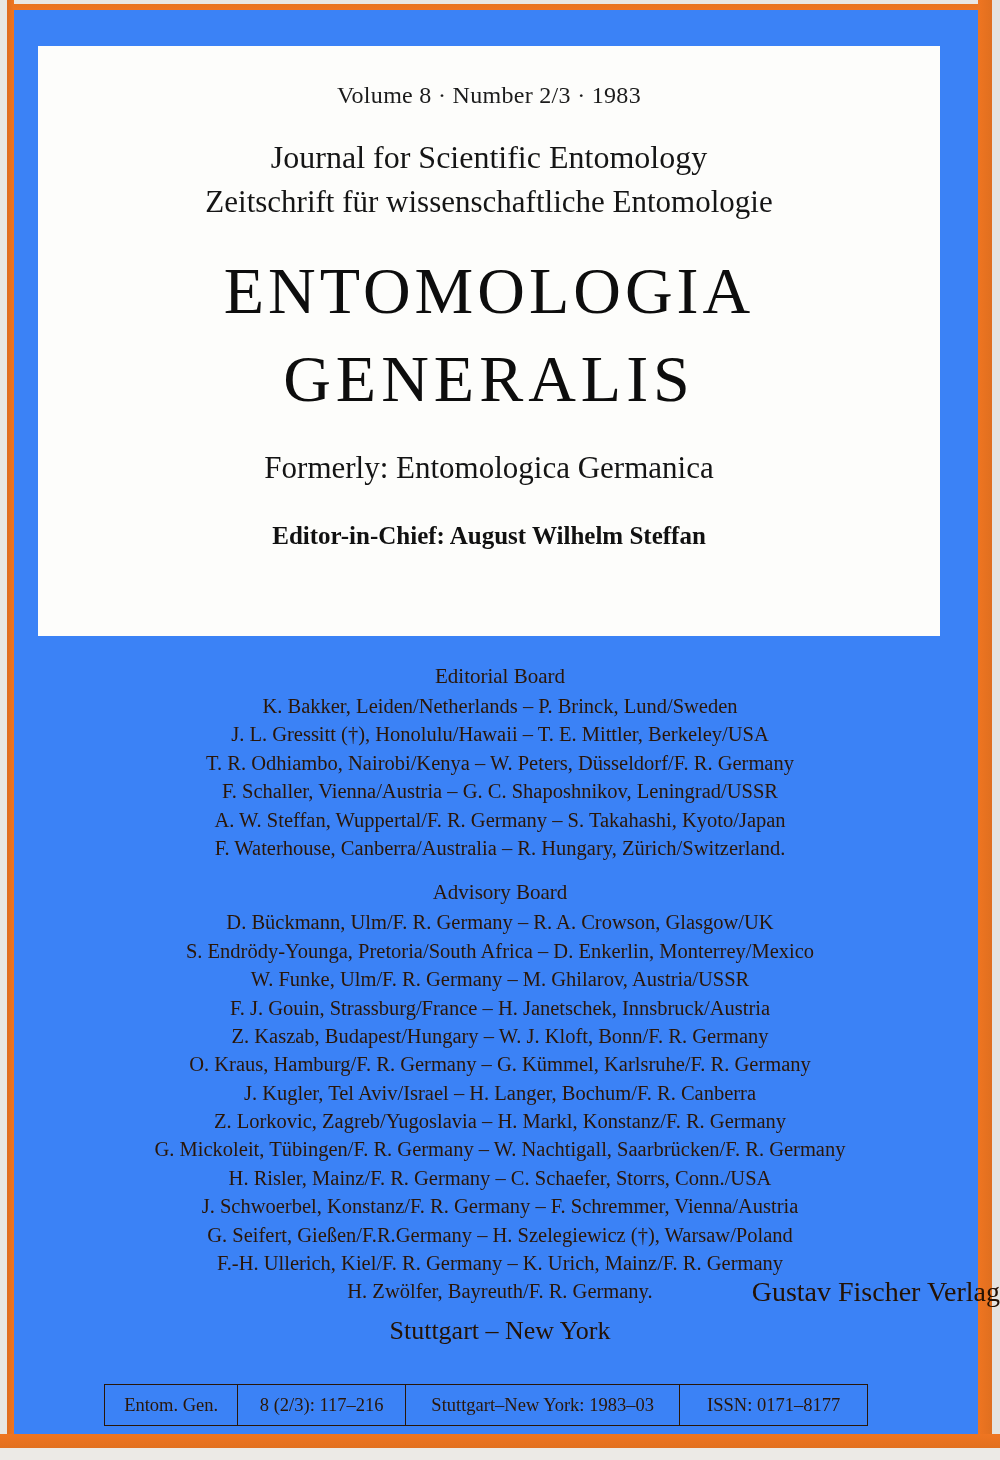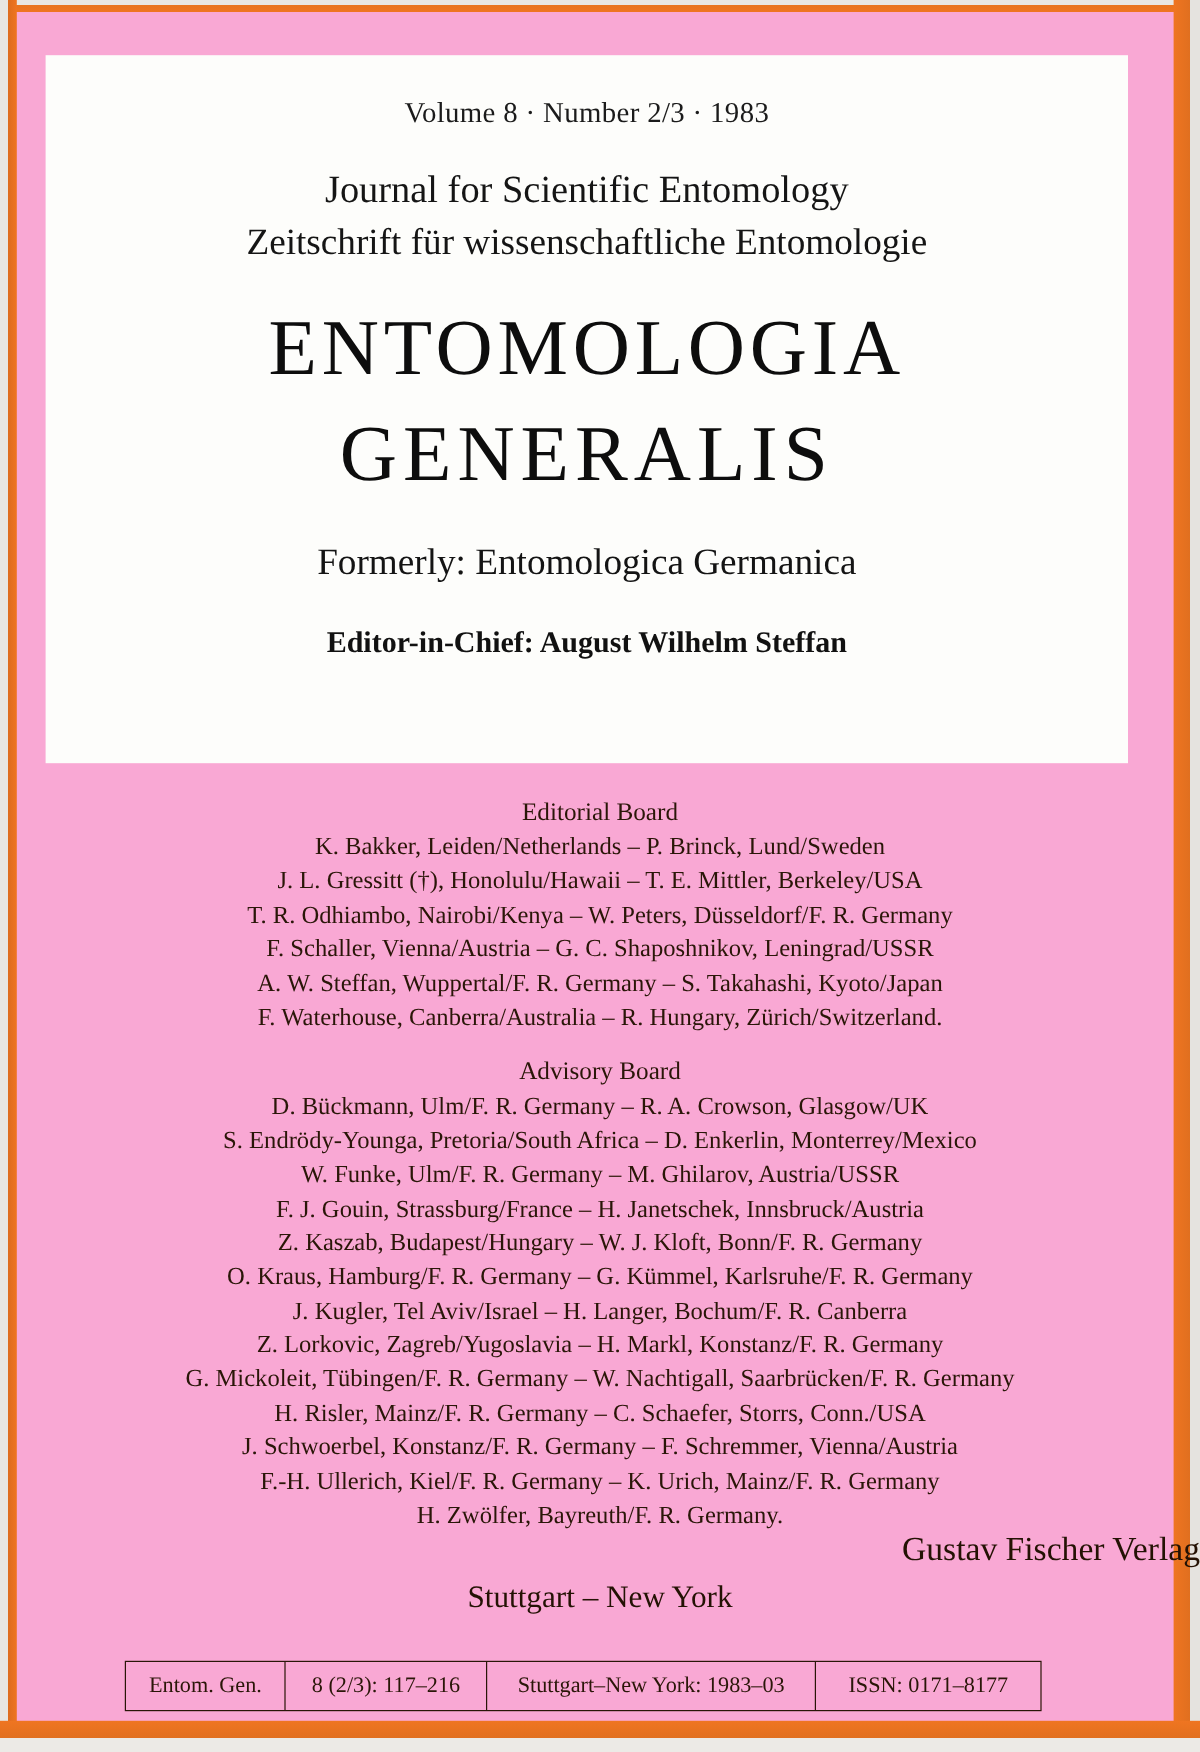--- a/index.html
+++ b/index.html
@@ -10,21 +10,21 @@
     width: 1000px;
     height: 1460px;
     background: #f2f2f0;
     font-family: "Liberation Serif", serif;
     overflow: hidden;
   }
   .page {
     position: relative;
     width: 1000px;
     height: 1460px;
-    background: #f9a8d4;
+    background: #3b82f6;
     overflow: hidden;
   }
   
   .edge-left {
     position: absolute;
     left: 0; top: 0;
     width: 14px; height: 1460px;
     background: linear-gradient(to right, #e8e6e2 0px, #e8e6e2 7px, #de6c1e 7px, #ef7521 14px);
   }
   .edge-top {
@@ -202,20 +202,21 @@
     <div class="board-line">S. Endrödy-Younga, Pretoria/South Africa  –  D. Enkerlin, Monterrey/Mexico</div>
     <div class="board-line">W. Funke, Ulm/F. R. Germany  –  M. Ghilarov, Austria/USSR</div>
     <div class="board-line">F. J. Gouin, Strassburg/France  –  H. Janetschek, Innsbruck/Austria</div>
     <div class="board-line">Z. Kaszab, Budapest/Hungary  –  W. J. Kloft, Bonn/F. R. Germany</div>
     <div class="board-line">O. Kraus, Hamburg/F. R. Germany  –  G. Kümmel, Karlsruhe/F. R. Germany</div>
     <div class="board-line">J. Kugler, Tel Aviv/Israel  –  H. Langer, Bochum/F. R. Canberra</div>
     <div class="board-line">Z. Lorkovic, Zagreb/Yugoslavia  –  H. Markl, Konstanz/F. R. Germany</div>
     <div class="board-line">G. Mickoleit, Tübingen/F. R. Germany  –  W. Nachtigall, Saarbrücken/F. R. Germany</div>
     <div class="board-line">H. Risler, Mainz/F. R. Germany  –  C. Schaefer, Storrs, Conn./USA</div>
     <div class="board-line">J. Schwoerbel, Konstanz/F. R. Germany  –  F. Schremmer, Vienna/Austria</div>
+    <div class="board-line">G. Seifert, Gießen/F.R.Germany  –  H. Szelegiewicz (†), Warsaw/Poland</div>
     <div class="board-line">F.-H. Ullerich, Kiel/F. R. Germany  –  K. Urich, Mainz/F. R. Germany</div>
     <div class="board-line">H. Zwölfer, Bayreuth/F. R. Germany.</div>
   </div>
 
   <div class="publisher">
     <div class="publisher-name">Gustav Fischer Verlag</div>
     <div class="publisher-city">Stuttgart – New York</div>
   </div>
 
   <div class="barbox">

